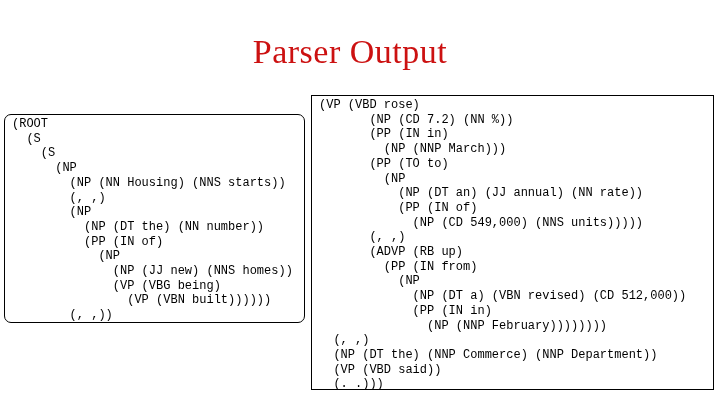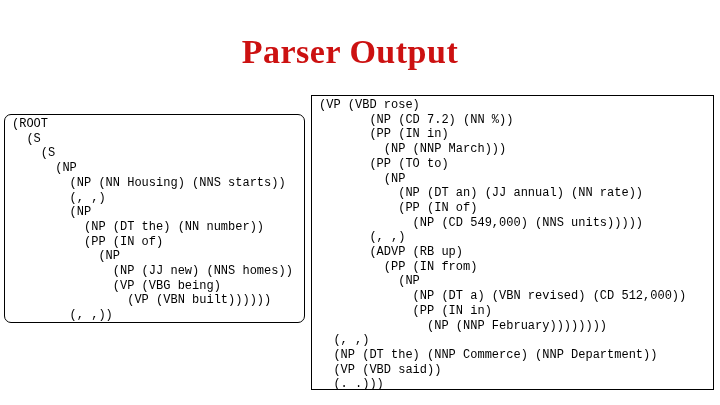--- a/index.html
+++ b/index.html
@@ -11,21 +11,21 @@
     overflow: hidden;
     font-family: "Liberation Sans", sans-serif;
   }
   .slide-title {
     position: absolute;
     left: 0;
     top: 33px;
     width: 700px;
     text-align: center;
     font-family: "Liberation Serif", serif;
-    font-weight: bold;
+    font-weight: normal;
     font-size: 34px;
     line-height: 38px;
     letter-spacing: 0.5px;
     color: #cc1111;
   }
   .parse-box {
     position: absolute;
     border: 1.5px solid #000000;
     box-sizing: border-box;
     background: #ffffff;

